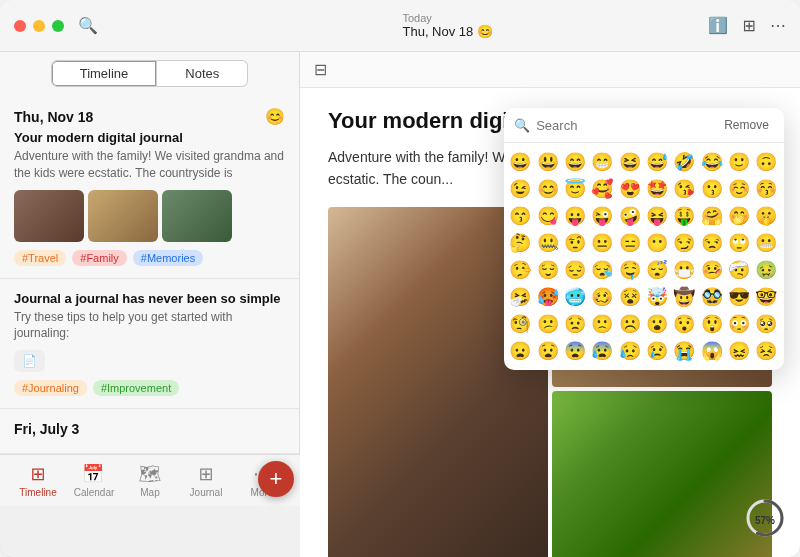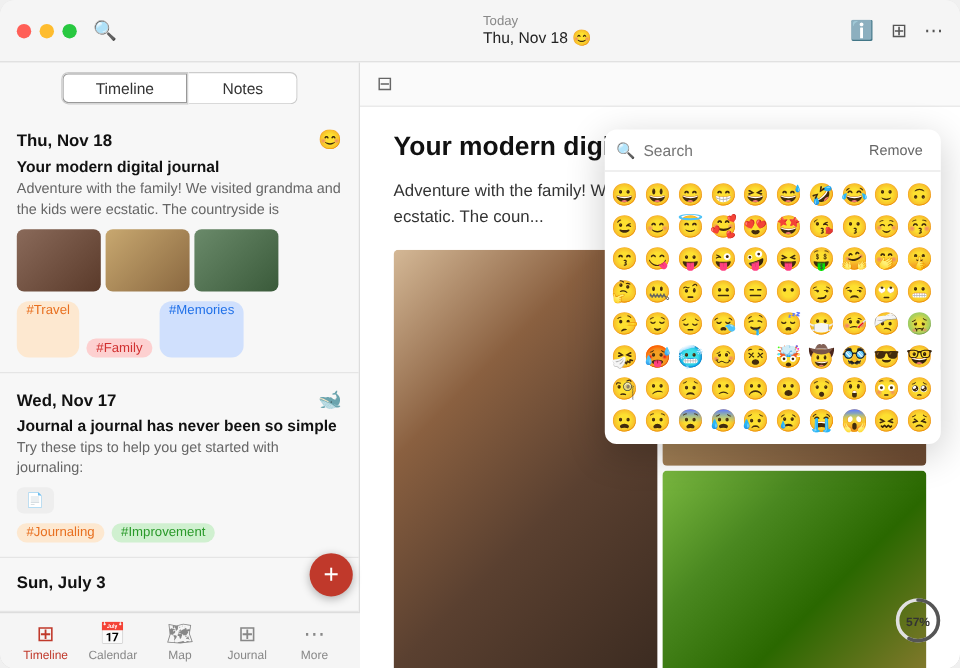--- a/index.html
+++ b/index.html
@@ -207,21 +207,21 @@
       flex-wrap: wrap;
     }
     .tag {
       font-size: 11px;
       font-weight: 500;
       padding: 2px 8px;
       border-radius: 10px;
       cursor: pointer;
     }
     .tag-travel { color: #e87020; background: #fde8d0; }
-    .tag-family { color: #d03030; background: #fdd0d0; margin-top: 31px; }
+    .tag-family { color: #d03030; background: #fdd0d0; }
     .tag-memories { color: #2070e8; background: #d0e0fd; }
     .tag-journaling { color: #e87020; background: #fde8d0; }
     .tag-improvement { color: #2a9a2a; background: #d0f0d0; }
 
     .attachment {
       display: flex;
       align-items: center;
       gap: 6px;
       font-size: 11px;
       color: #555;
@@ -506,38 +506,34 @@
               <div class="photo-thumb photo-thumb-3"></div>
             </div>
             <div class="entry-tags">
               <span class="tag tag-travel">#Travel</span>
               <span class="tag tag-family">#Family</span>
               <span class="tag tag-memories">#Memories</span>
             </div>
           </div>
 
           <div class="entry-item">
-            <div class="entry-header">
-              <span class="entry-date">Wed, Nov 17</span>
-              <span class="entry-emoji">🐋</span>
-            </div>
             <div class="entry-title">Journal a journal has never been so simple</div>
             <div class="entry-preview">Try these tips to help you get started with journaling:</div>
             <div class="attachment">
               <span class="attachment-icon">📄</span>
             </div>
             <div class="entry-tags">
               <span class="tag tag-journaling">#Journaling</span>
               <span class="tag tag-improvement">#Improvement</span>
             </div>
           </div>
 
           <div class="entry-item">
             <div class="entry-header">
-              <span class="entry-date">Sun, July 3</span>
+              <span class="entry-date">Fri, July 3</span>
             </div>
           </div>
         </div>
       </div>
 
       <div class="fab">+</div>
 
       <div class="bottom-nav">
         <div class="nav-item">
           <span class="nav-icon active">⊞</span>

